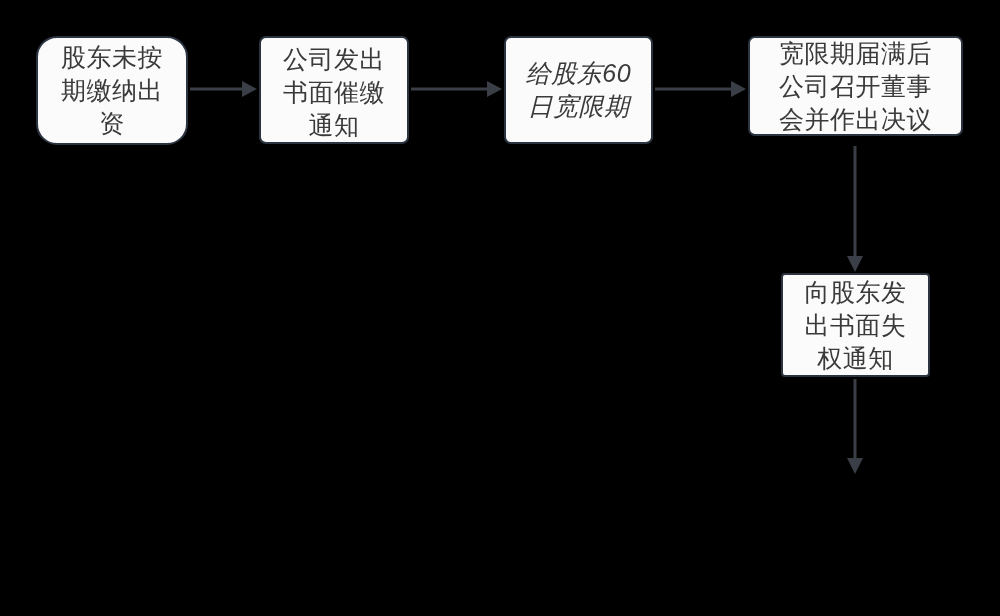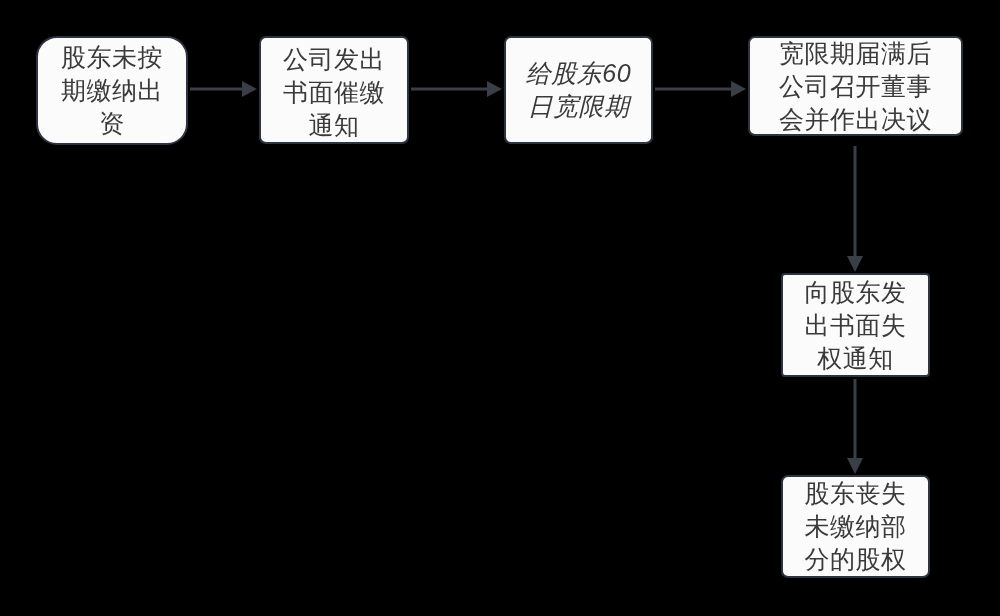--- a/index.html
+++ b/index.html
@@ -109,19 +109,14 @@
 公司召开董事
 会并作出决议</span>
   </div>
 
   <div class="node sharp" style="left:781px; top:273px; width:149px; height:104px;">
     <span class="node-label">向股东发
 出书面失
 权通知</span>
   </div>
 
-  <div class="node" style="left:781px; top:475px; width:149px; height:103px;">
-    <span class="node-label">股东丧失
-未缴纳部
-分的股权</span>
-  </div>
 
 </div>
 
 </body></html>

